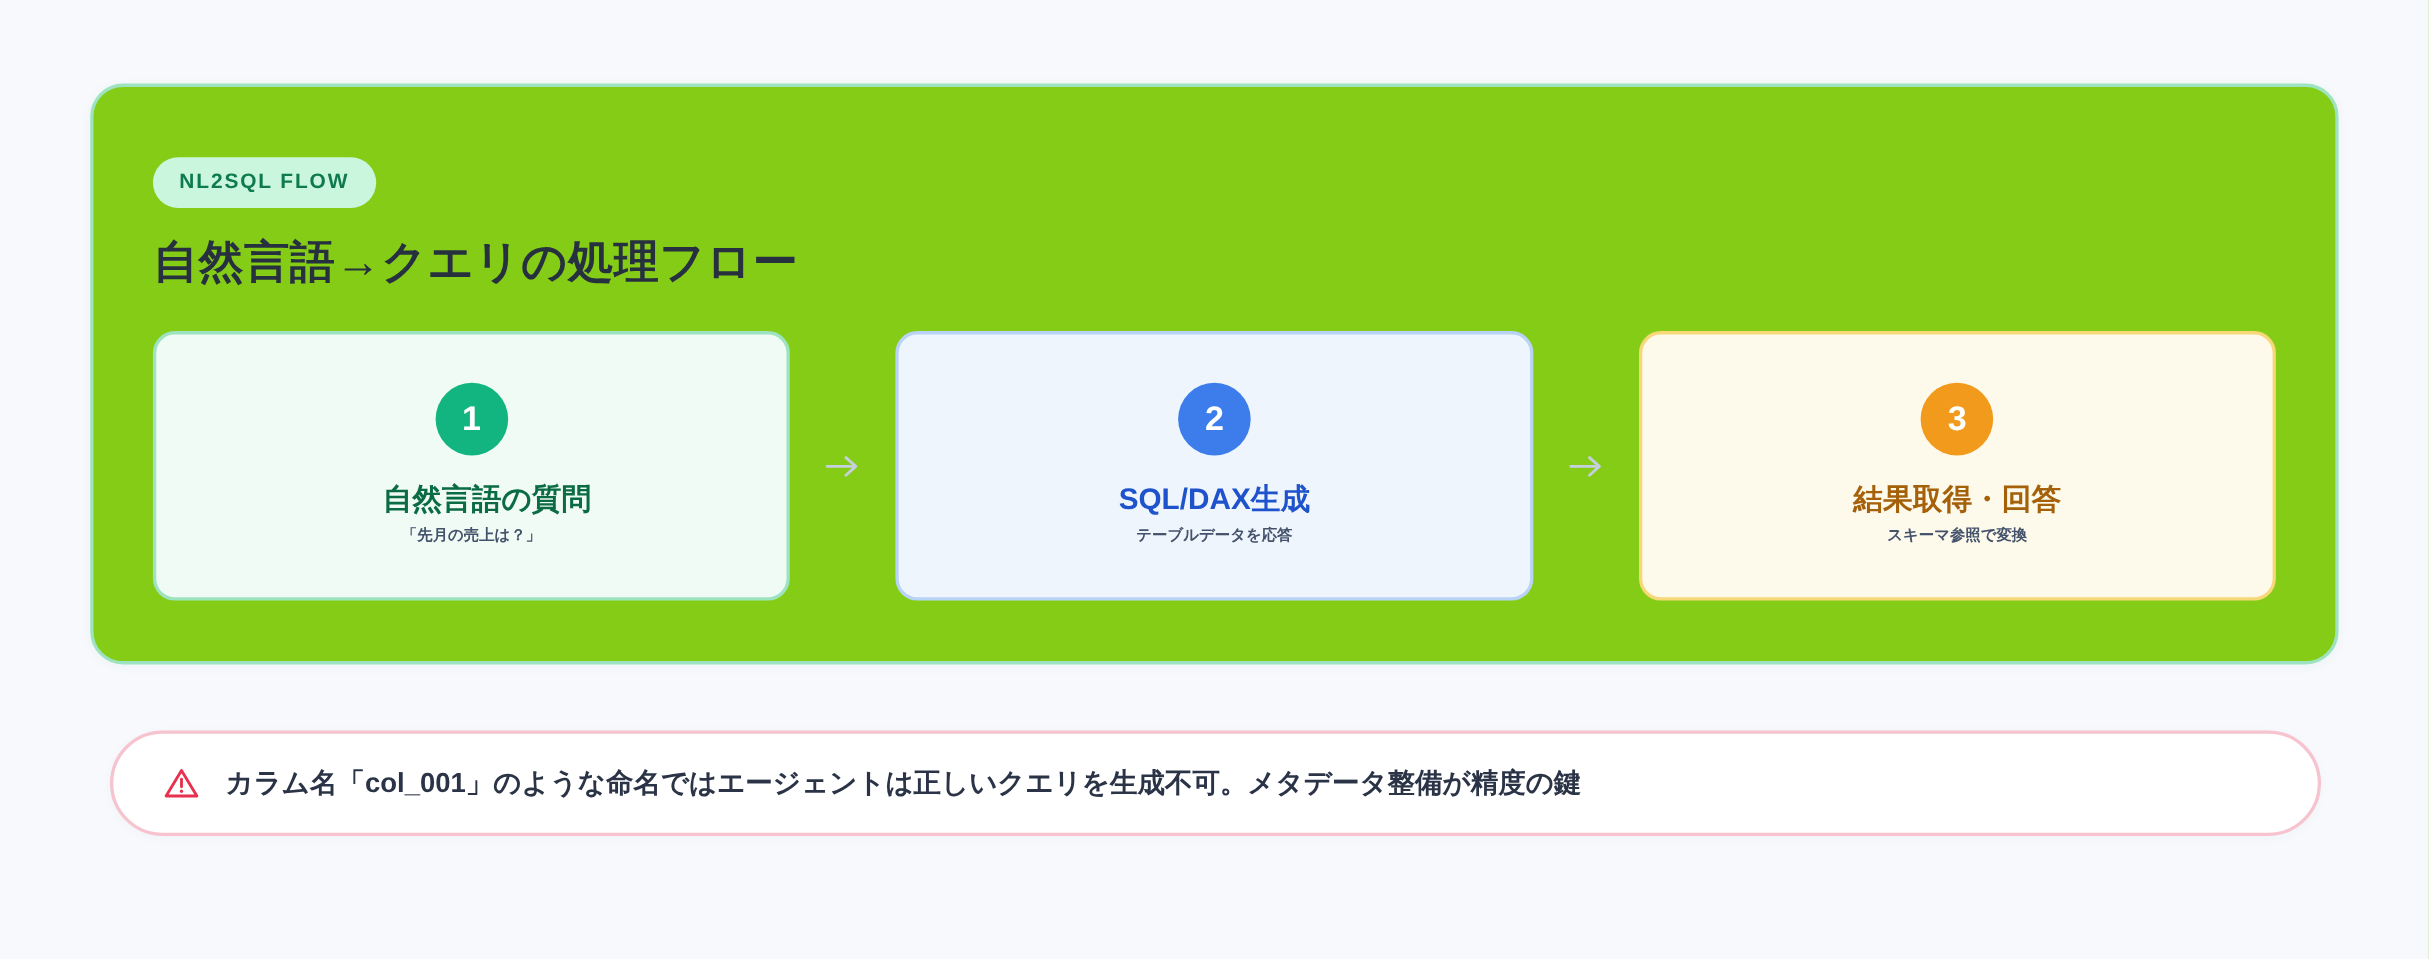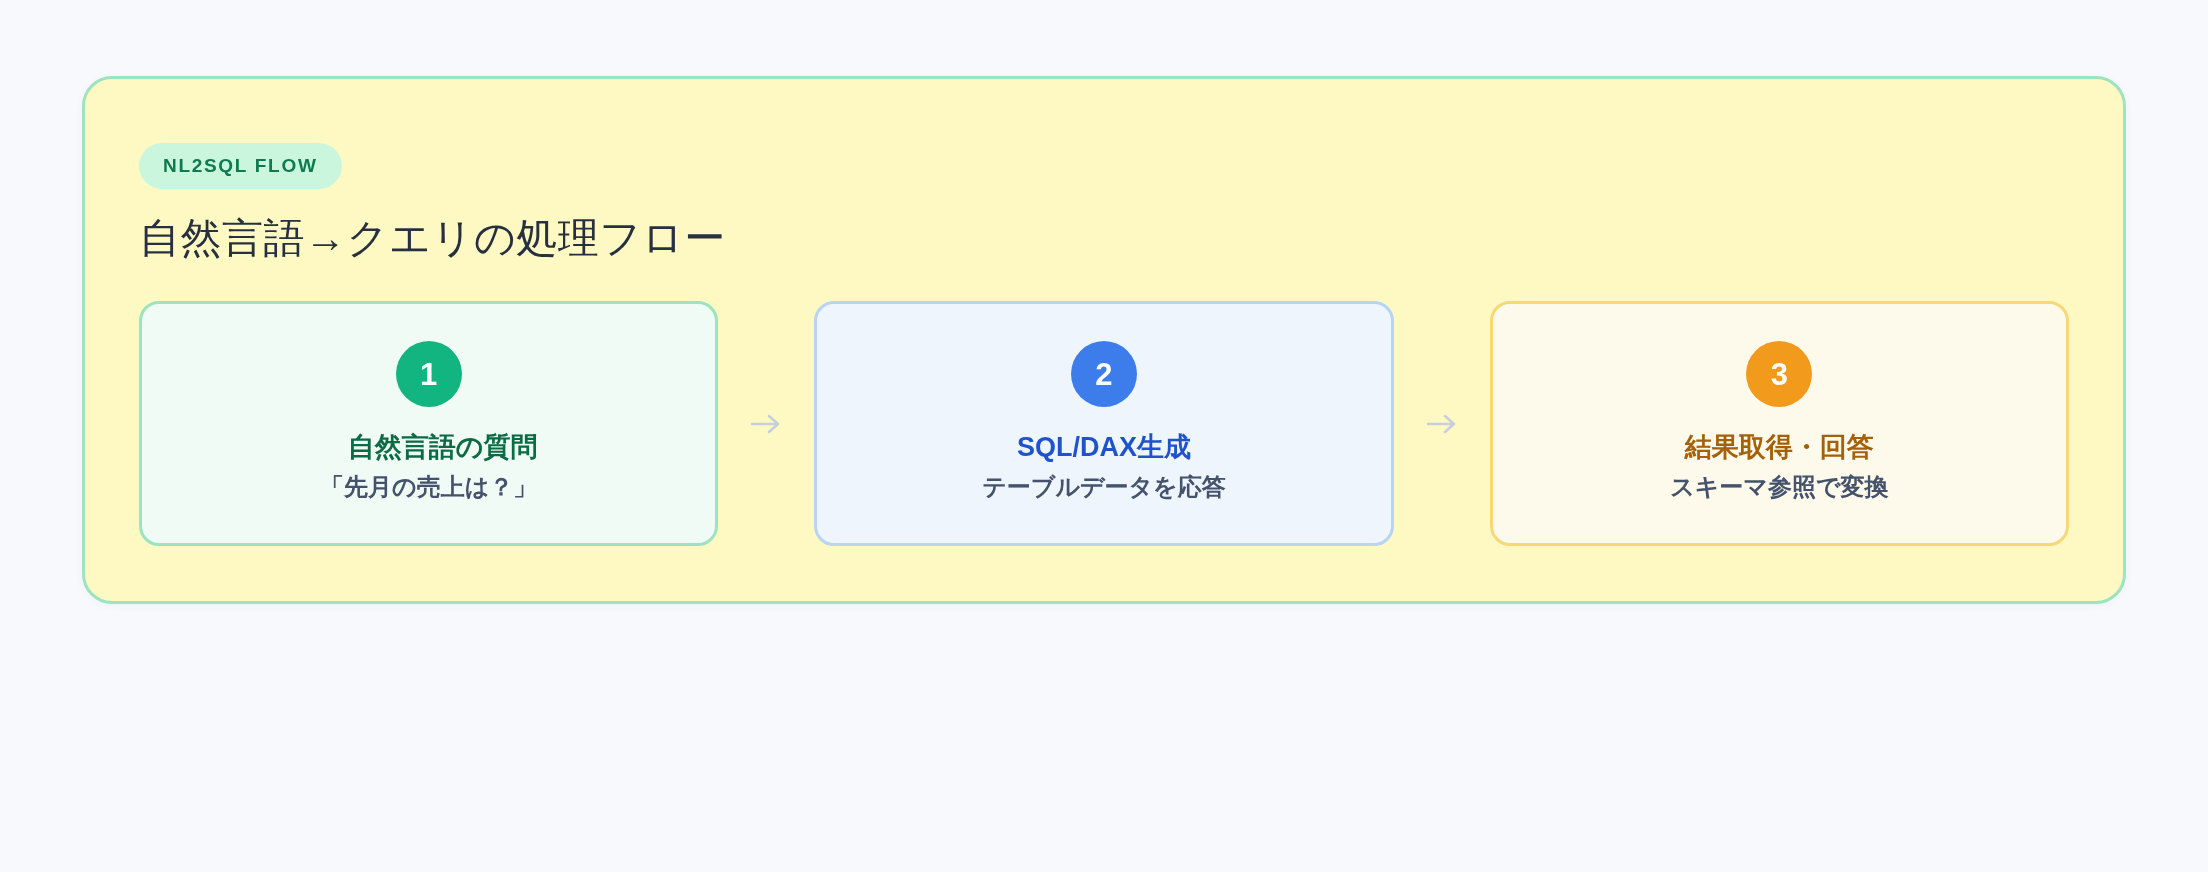--- a/index.html
+++ b/index.html
@@ -24,21 +24,21 @@
     padding: 0;
   }
 
   
   .flow-card {
     position: absolute;
     left: 82px;
     top: 76px;
     width: 2044px;
     height: 528px;
-    background: #fef9c3;
+    background: #84cc16;
     border: 3px solid #9ee3c0;
     border-radius: 30px;
     box-shadow: 0 2px 10px rgba(60, 90, 120, 0.04);
   }
 
   .badge {
     position: absolute;
     left: 54px;
     top: 64px;
     display: inline-flex;
@@ -54,21 +54,21 @@
     letter-spacing: 1.7px;
     white-space: nowrap;
   }
 
   .flow-title {
     position: absolute;
     left: 54px;
     top: 132px;
     color: #27303f;
     font-size: 41px;
-    font-weight: 400;
+    font-weight: 700;
     letter-spacing: 0.5px;
     white-space: nowrap;
   }
 
   
   .steps {
     position: absolute;
     left: 54px;
     top: 222px;
     right: 54px;
@@ -119,21 +119,21 @@
     text-align: center;
     white-space: nowrap;
   }
 
   .step-label.green  { color: #0b6b44; margin-left: 28px; }
   .step-label.blue   { color: #1f53cc; }
   .step-label.yellow { color: #a4610a; }
 
   .step-sub {
     margin-top: 6px;
-    font-size: 24px;
+    font-size: 14px;
     font-weight: 700;
     color: #44526b;
     text-align: left;
     line-height: 1.3;
     white-space: nowrap;
   }
 
   .connector {
     flex: 0 0 96px;
     display: flex;
@@ -224,14 +224,24 @@
 
       <div class="step-card yellow">
         <div class="step-circle yellow">3</div>
         <div class="step-label yellow">結果取得・回答</div>
         <div class="step-sub">スキーマ参照で変換</div>
       </div>
 
     </div>
   </section>
 
+  <section class="warning-bar">
+    <span class="warning-icon">
+      <svg width="34" height="34" viewBox="0 0 34 34" fill="none" aria-hidden="true">
+        <path d="M17 5.4 L31 28.6 H3 Z" stroke="currentColor" stroke-width="2.6" stroke-linejoin="round" fill="none"></path>
+        <path d="M17 13.4 V20.2" stroke="currentColor" stroke-width="2.6" stroke-linecap="round"></path>
+        <circle cx="17" cy="24.3" r="1.5" fill="currentColor"></circle>
+      </svg>
+    </span>
+    <span class="warning-text">カラム名「col_001」のような命名ではエージェントは正しいクエリを生成不可。メタデータ整備が精度の鍵</span>
+  </section>
 
 </div>
 
 </body></html>

